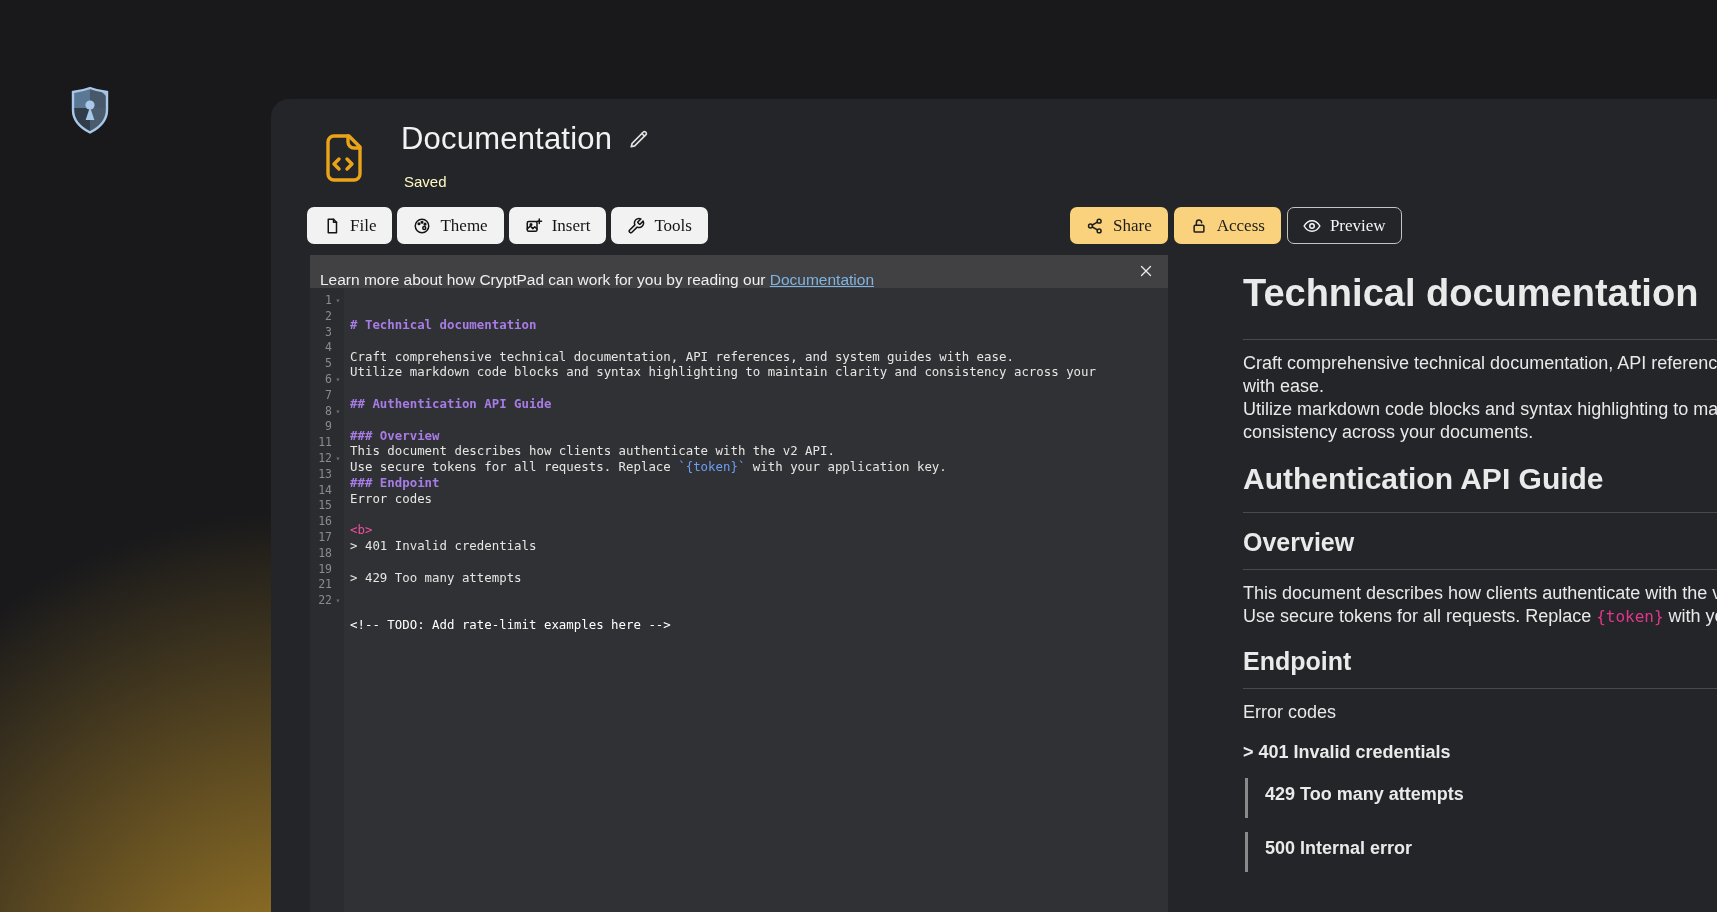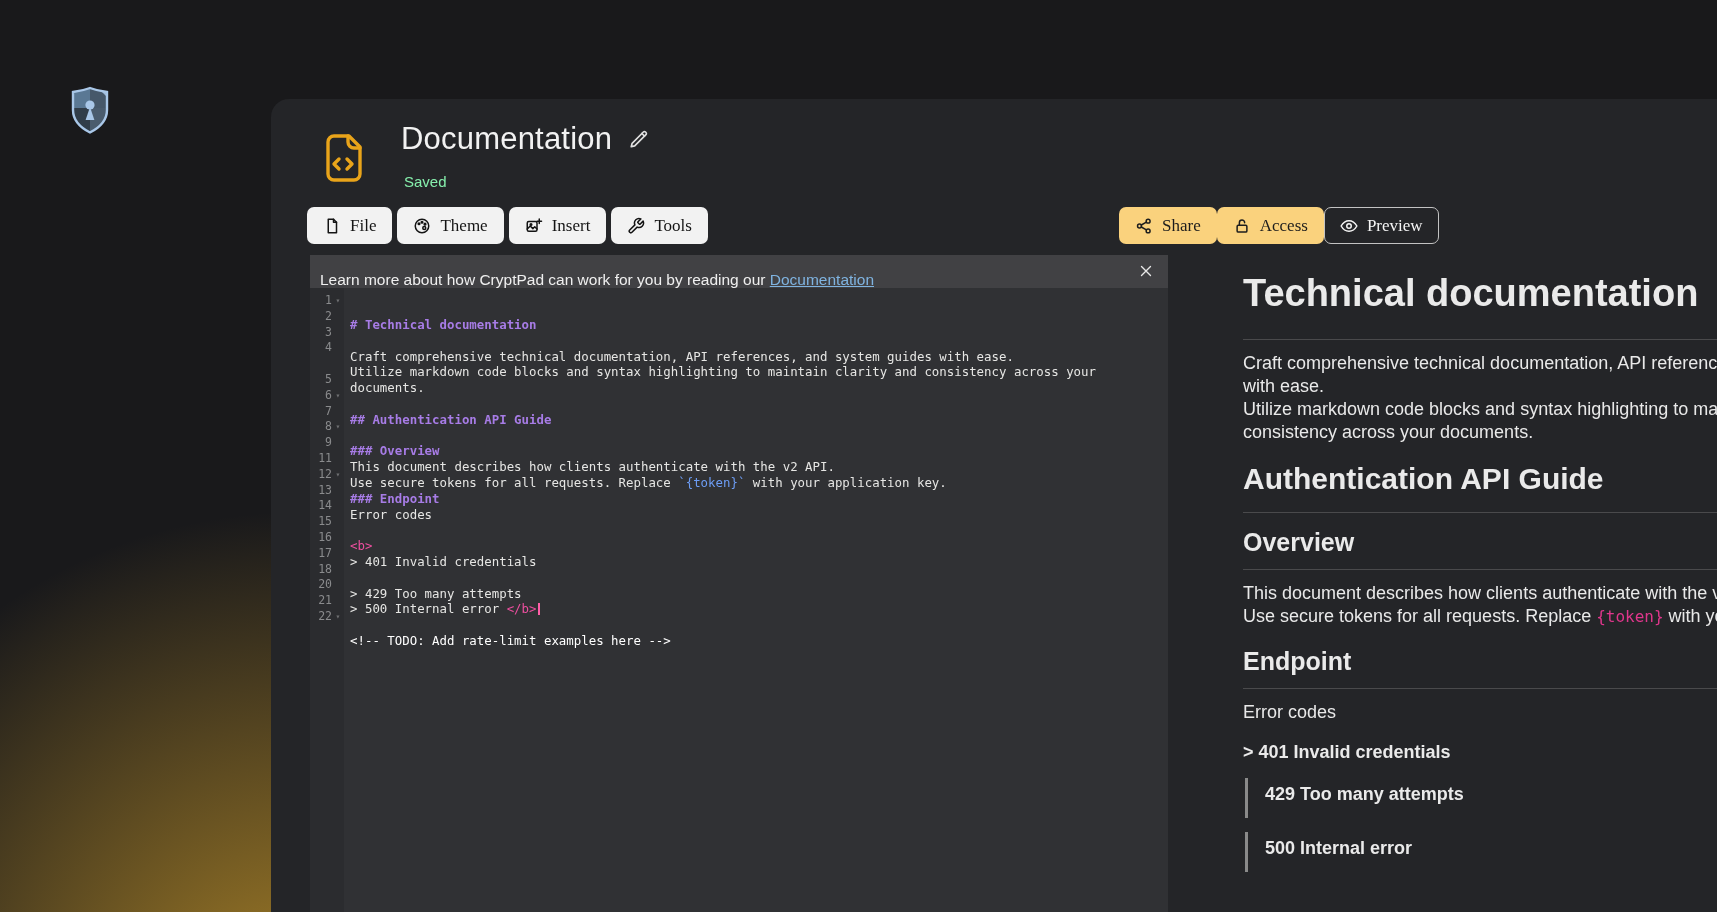--- a/index.html
+++ b/index.html
@@ -19,25 +19,25 @@
 
   
   .app-window{
     position:absolute;left:271px;top:99px;width:1500px;height:830px;
     background:#242528;border-radius:18px 0 0 0;
   }
   .doc-icon{position:absolute;left:46px;top:34px;width:52px;height:50px;}
   .title-row{position:absolute;left:130px;top:22px;display:flex;align-items:center;gap:16px;}
   .doc-title{font-size:31px;font-weight:500;color:#f2f2f2;letter-spacing:.2px;}
   .pencil{width:22px;height:22px;color:#e0e0e0;cursor:pointer;}
-  .save-status{position:absolute;left:133px;top:74px;font-size:15px;color:#86efac;}
+  .save-status{position:absolute;left:133px;top:74px;font-size:15px;color:#fef9c3;}
 
   
   .menu-row{position:absolute;left:36px;top:108px;display:flex;gap:5px;}
-  .action-row{position:absolute;left:848px;top:108px;display:flex;}
+  .action-row{position:absolute;left:799px;top:108px;display:flex;gap:6px;}
   .btn{
     display:flex;align-items:center;gap:9px;height:37px;padding:0 15px;
     border-radius:7px;border:1px solid transparent;font-size:17px;cursor:pointer;
     font-family:Liberation Serif, serif;
   }
   .btn .ic{display:flex;align-items:center;}
   .btn .ic svg{width:18px;height:18px;}
   .btn-light{background:#f2f2f2;color:#141414;}
   .btn-accent{background:#fad27d;color:#1d1d1d;}
   .btn-outline{background:#242528;color:#f5f5f5;border:1px solid #c3c3c3;}
@@ -236,25 +236,20 @@
           <span class="ln">3</span>
           <span class="fold"></span>
           <span class="codewrap"><span>Craft comprehensive technical documentation, API references, and system guides with ease.</span></span>
         </div>
         <div class="crow">
           <span class="ln">4</span>
           <span class="fold"></span>
           <span class="codewrap"><span>Utilize markdown code blocks and syntax highlighting to maintain clarity and consistency across your</span></span>
         </div>
         <div class="crow">
-          <span class="ln"></span>
-          <span class="fold"></span>
-          <span class="codewrap"><span>documents.</span></span>
-        </div>
-        <div class="crow">
           <span class="ln">5</span>
           <span class="fold"></span>
           <span class="codewrap"></span>
         </div>
         <div class="crow">
           <span class="ln">6</span>
           <span class="fold">▾</span>
           <span class="codewrap"><span class="md-h">## Authentication API Guide</span></span>
         </div>
         <div class="crow">
@@ -305,24 +300,24 @@
         <div class="crow">
           <span class="ln">17</span>
           <span class="fold"></span>
           <span class="codewrap"></span>
         </div>
         <div class="crow">
           <span class="ln">18</span>
           <span class="fold"></span>
           <span class="codewrap"><span>&gt; 429 Too many attempts</span></span>
         </div>
-        <div class="crow active">
-          <span class="ln">20</span>
-          <span class="fold"></span>
-          <span class="codewrap"><span>&gt; 500 Internal error </span><span class="tag">&lt;/b&gt;</span><span class="cursor"></span></span>
+        <div class="crow">
+          <span class="ln">19</span>
+          <span class="fold"></span>
+          <span class="codewrap"></span>
         </div>
         <div class="crow">
           <span class="ln">21</span>
           <span class="fold"></span>
           <span class="codewrap"></span>
         </div>
         <div class="crow">
           <span class="ln">22</span>
           <span class="fold">▾</span>
           <span class="codewrap"><span class="cmt">&lt;!-- TODO: Add rate-limit examples here --&gt;</span></span>

